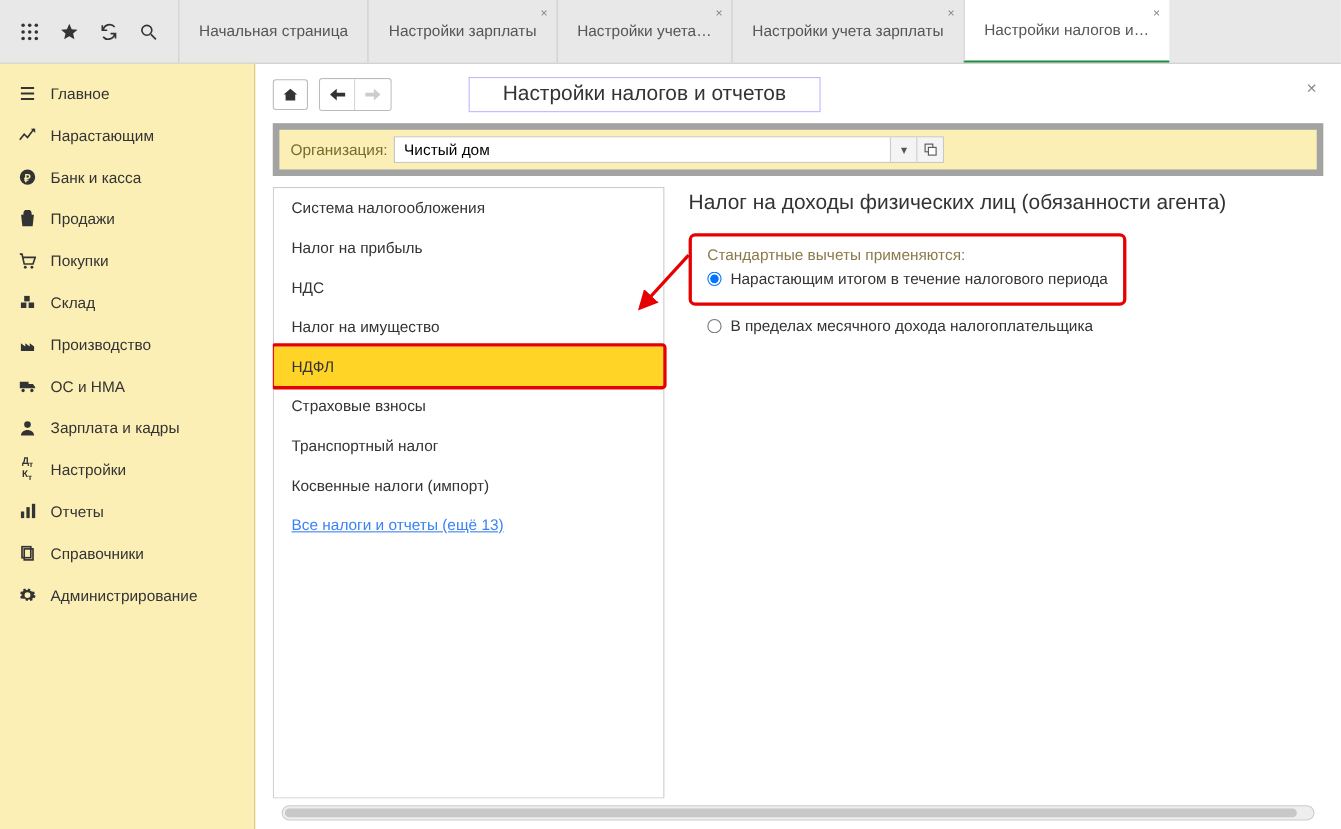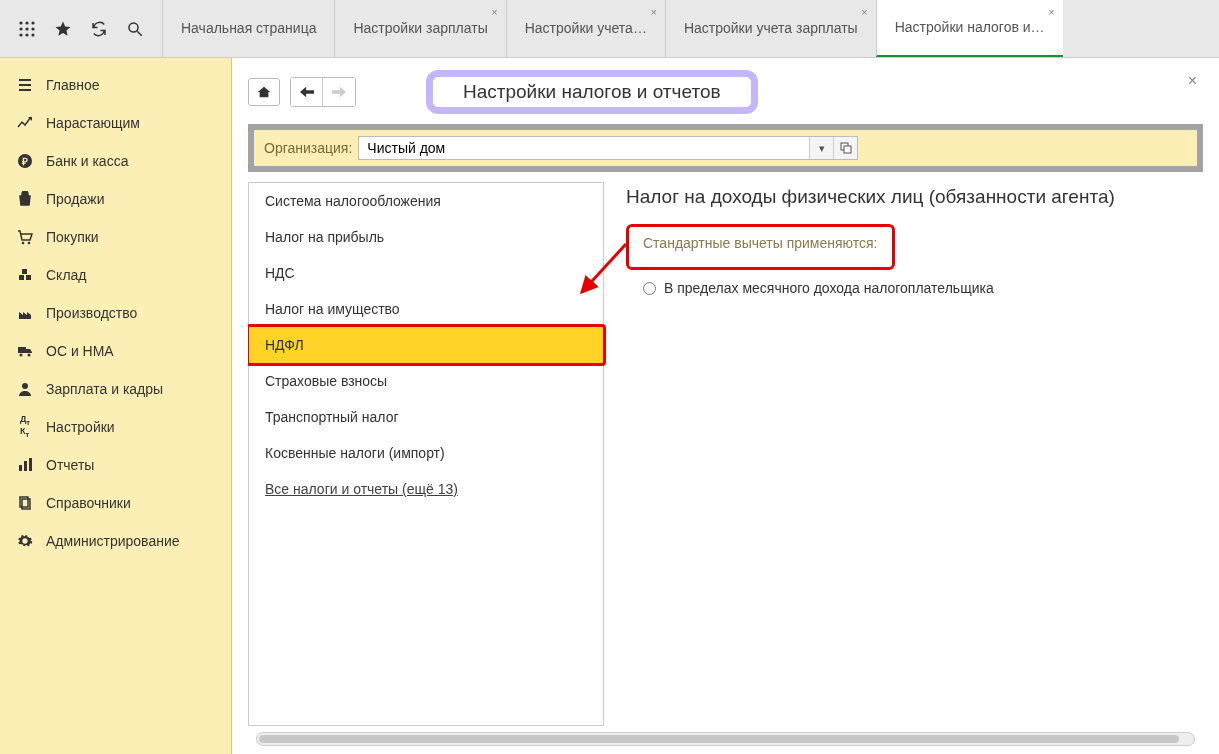--- a/index.html
+++ b/index.html
@@ -120,22 +120,22 @@
 .navbtn.disabled { color: #ccc; cursor: default; }
 .navgroup {
   display: flex;
   border: 1px solid #bbb;
   border-radius: 3px;
   overflow: hidden;
 }
 .navgroup .navbtn { border: none; border-right: 1px solid #ccc; border-radius: 0; }
 .navgroup .navbtn:last-child { border-right: none; }
 .page-title-box {
-  border: 7px solid #c4b5fd;
-  border-radius: 12px;
+  border: 1px solid #c4b5fd;
+  border-radius: 0;
   padding: 4px 30px;
   margin-left: 60px;
 }
 .page-title {
   font-size: 19px;
   color: #333;
 }
 .close-page {
   position: absolute;
   right: 22px;
@@ -205,21 +205,21 @@
   position: absolute;
   left: -3px; right: -3px; top: -3px; bottom: -3px;
   border: 3px solid #e60000;
   border-radius: 4px;
   pointer-events: none;
 }
 .tax-link {
   padding: 10px 16px;
   font-size: 14px;
 }
-.tax-link a { color: #404040; text-decoration: underline; cursor: pointer; }
+.tax-link a { color: #3b82f6; text-decoration: underline; cursor: pointer; }
 .detail {
   flex: 1;
   padding: 4px 0 0 22px;
   position: relative;
 }
 .detail-title {
   font-size: 19px;
   color: #333;
   margin-bottom: 16px;
 }
@@ -510,20 +510,24 @@
           <defs>
               <marker id="ah" markerWidth="6" markerHeight="6" refX="5" refY="3" orient="auto">
                 <path d="M0 0L6 3L0 6z" fill="#e60000"></path>
               </marker>
             </defs>
           <line x1="48" y1="2" x2="4" y2="50" stroke="#e60000" stroke-width="3" marker-end="url(#ah)"></line>
         </svg>
         <div class="detail-title">Налог на доходы физических лиц (обязанности агента)</div>
         <div class="group-box">
           <div class="group-label">Стандартные вычеты применяются:</div>
+          <label class="radio-row">
+            <input type="radio" name="ded" checked="" style="">
+            <span>Нарастающим итогом в течение налогового периода</span>
+          </label>
         </div>
         <label class="radio-row outside">
           <input type="radio" name="ded" style="">
           <span>В пределах месячного дохода налогоплательщика</span>
         </label>
       </div>
     </div>
 
     <div class="hscrollbar">
       <div class="thumb"></div>

